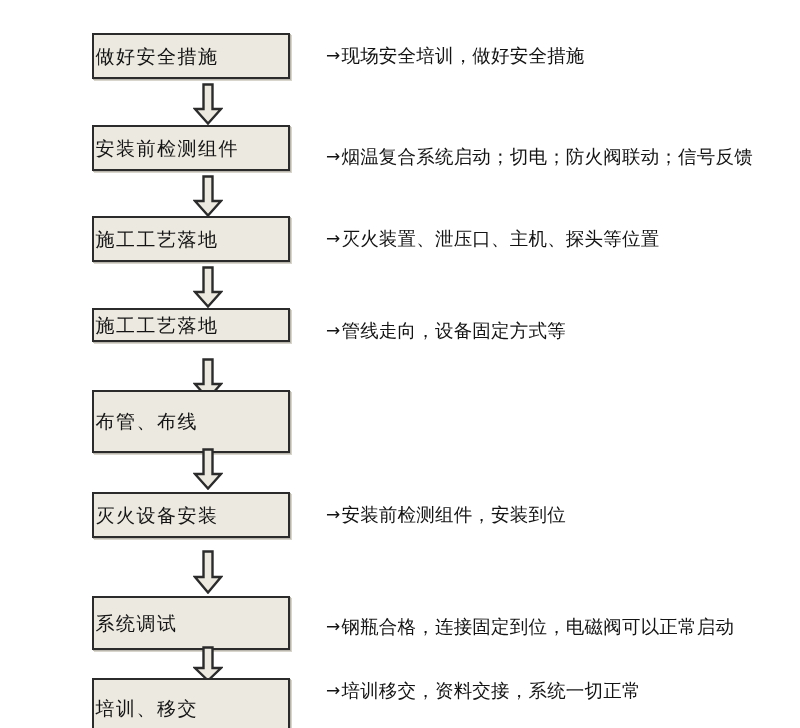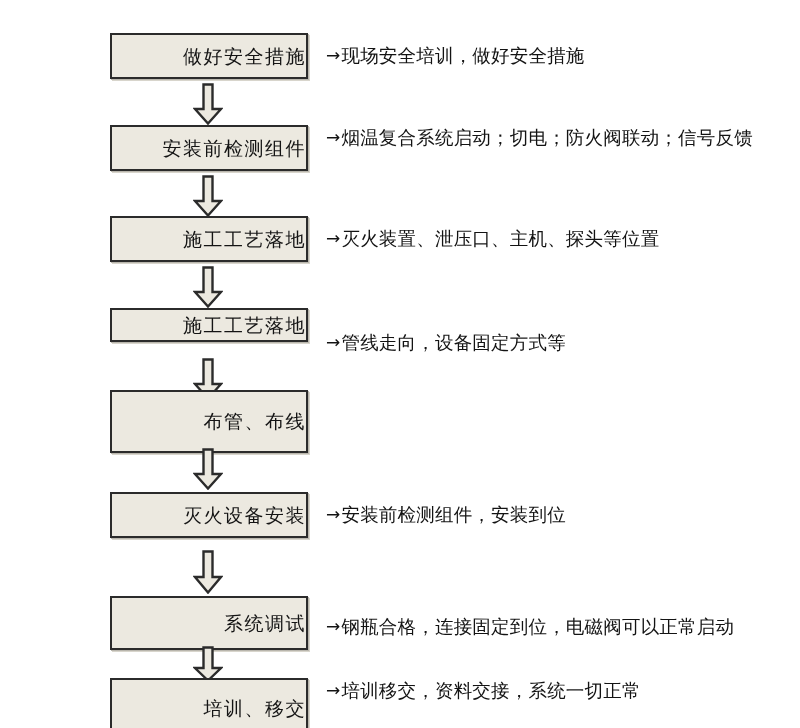--- a/index.html
+++ b/index.html
@@ -20,29 +20,29 @@
     position: absolute;
     left: 0;
     top: 0;
     width: 800px;
     height: 728px;
   }
 
   
   .step {
     position: absolute;
-    left: 110px;
+    left: 92px;
     width: 198px;
     box-sizing: border-box;
     background: #ece9e0;
     border: 2px solid #2b2b2b;
     box-shadow: 1px 1px 0 0 #b9b6ad, 2px 2px 0 0 #d8d5cc;
     display: flex;
     align-items: center;
-    justify-content: flex-end;
+    justify-content: flex-start;
   }
   .step-label {
     font-family: "DejaVu Serif", "Liberation Serif", serif;
     font-size: 19px;
     line-height: 1;
     letter-spacing: 1.5px;
     color: #141414;
     white-space: nowrap;
     text-indent: 1.5px;
   }
@@ -94,21 +94,21 @@
   </div>
   <div class="connector" style="top:83px; height:42px;">
     <svg viewBox="0 0 30 42" preserveAspectRatio="none" aria-hidden="true">
       <polygon class="arrow-body" points="10.5,1.5 19.5,1.5 19.5,26 28,26 15,40.5 2,26 10.5,26"></polygon>
     </svg>
   </div>
 
   <div class="step" style="top:125px; height:46px;">
     <span class="step-label">安装前检测组件</span>
   </div>
-  <div class="annotation" style="top:129px;">
+  <div class="annotation" style="top:148px;">
     <span class="arrow-glyph">→</span><span>烟温复合系统启动；切电；防火阀联动；信号反馈</span>
   </div>
   <div class="connector" style="top:175px; height:42px;">
     <svg viewBox="0 0 30 42" preserveAspectRatio="none" aria-hidden="true">
       <polygon class="arrow-body" points="10.5,1.5 19.5,1.5 19.5,26 28,26 15,40.5 2,26 10.5,26"></polygon>
     </svg>
   </div>
 
   <div class="step" style="top:216px; height:46px;">
     <span class="step-label">施工工艺落地</span>
@@ -118,21 +118,21 @@
   </div>
   <div class="connector" style="top:266px; height:42px;">
     <svg viewBox="0 0 30 42" preserveAspectRatio="none" aria-hidden="true">
       <polygon class="arrow-body" points="10.5,1.5 19.5,1.5 19.5,26 28,26 15,40.5 2,26 10.5,26"></polygon>
     </svg>
   </div>
 
   <div class="step" style="top:308px; height:34px;">
     <span class="step-label">施工工艺落地</span>
   </div>
-  <div class="annotation" style="top:334px;">
+  <div class="annotation" style="top:322px;">
     <span class="arrow-glyph">→</span><span>管线走向，设备固定方式等</span>
   </div>
   <div class="connector" style="top:358px; height:42px;">
     <svg viewBox="0 0 30 42" preserveAspectRatio="none" aria-hidden="true">
       <polygon class="arrow-body" points="10.5,1.5 19.5,1.5 19.5,26 28,26 15,40.5 2,26 10.5,26"></polygon>
     </svg>
   </div>
 
   <div class="step" style="top:390px; height:63px;">
     <span class="step-label">布管、布线</span>

